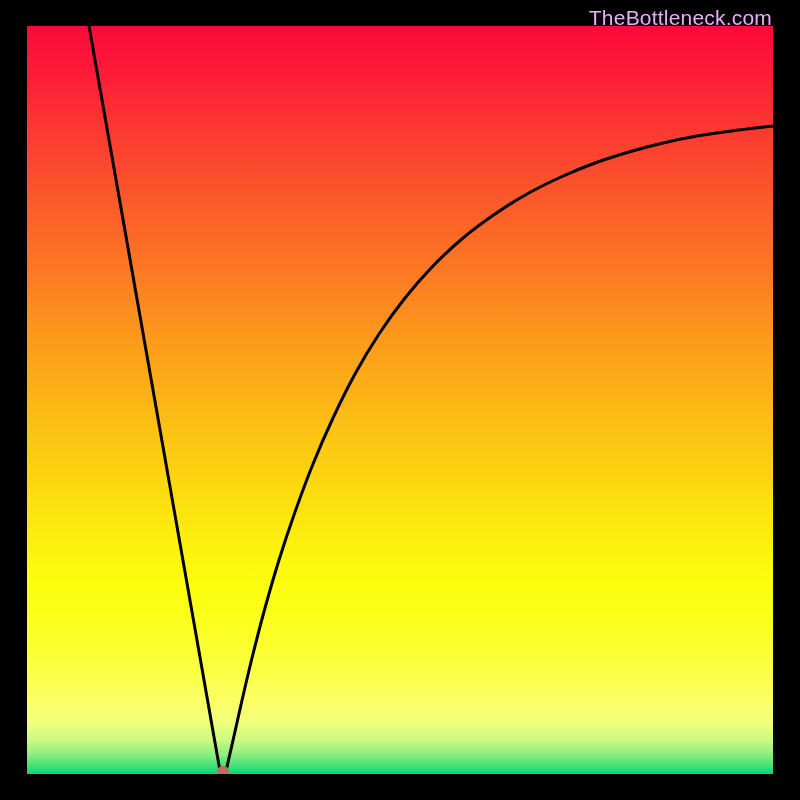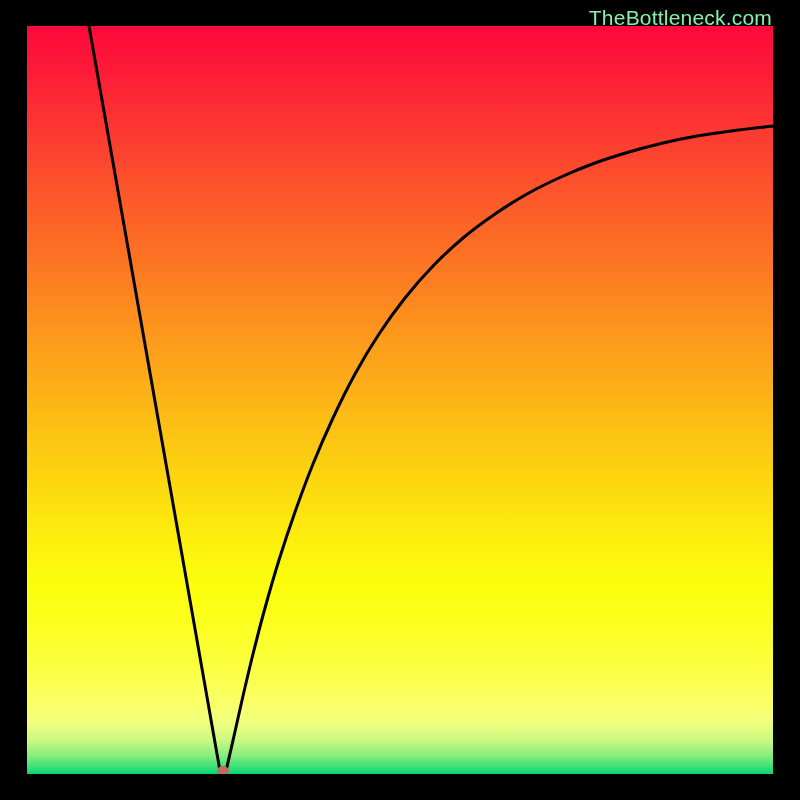--- a/index.html
+++ b/index.html
@@ -18,21 +18,21 @@
     height: 748px;
     background: #000;
   }
   .watermark {
     position: absolute;
     top: 6px;
     right: 28px;
     font-family: Arial, Helvetica, sans-serif;
     font-size: 21px;
     font-weight: 500;
-    color: #86efac;
+    color: #f0abfc;
     letter-spacing: 0.2px;
   }
   svg {
     position: absolute;
     left: 27px;
     top: 26px;
   }
 </style>
 </head>
 <body>

